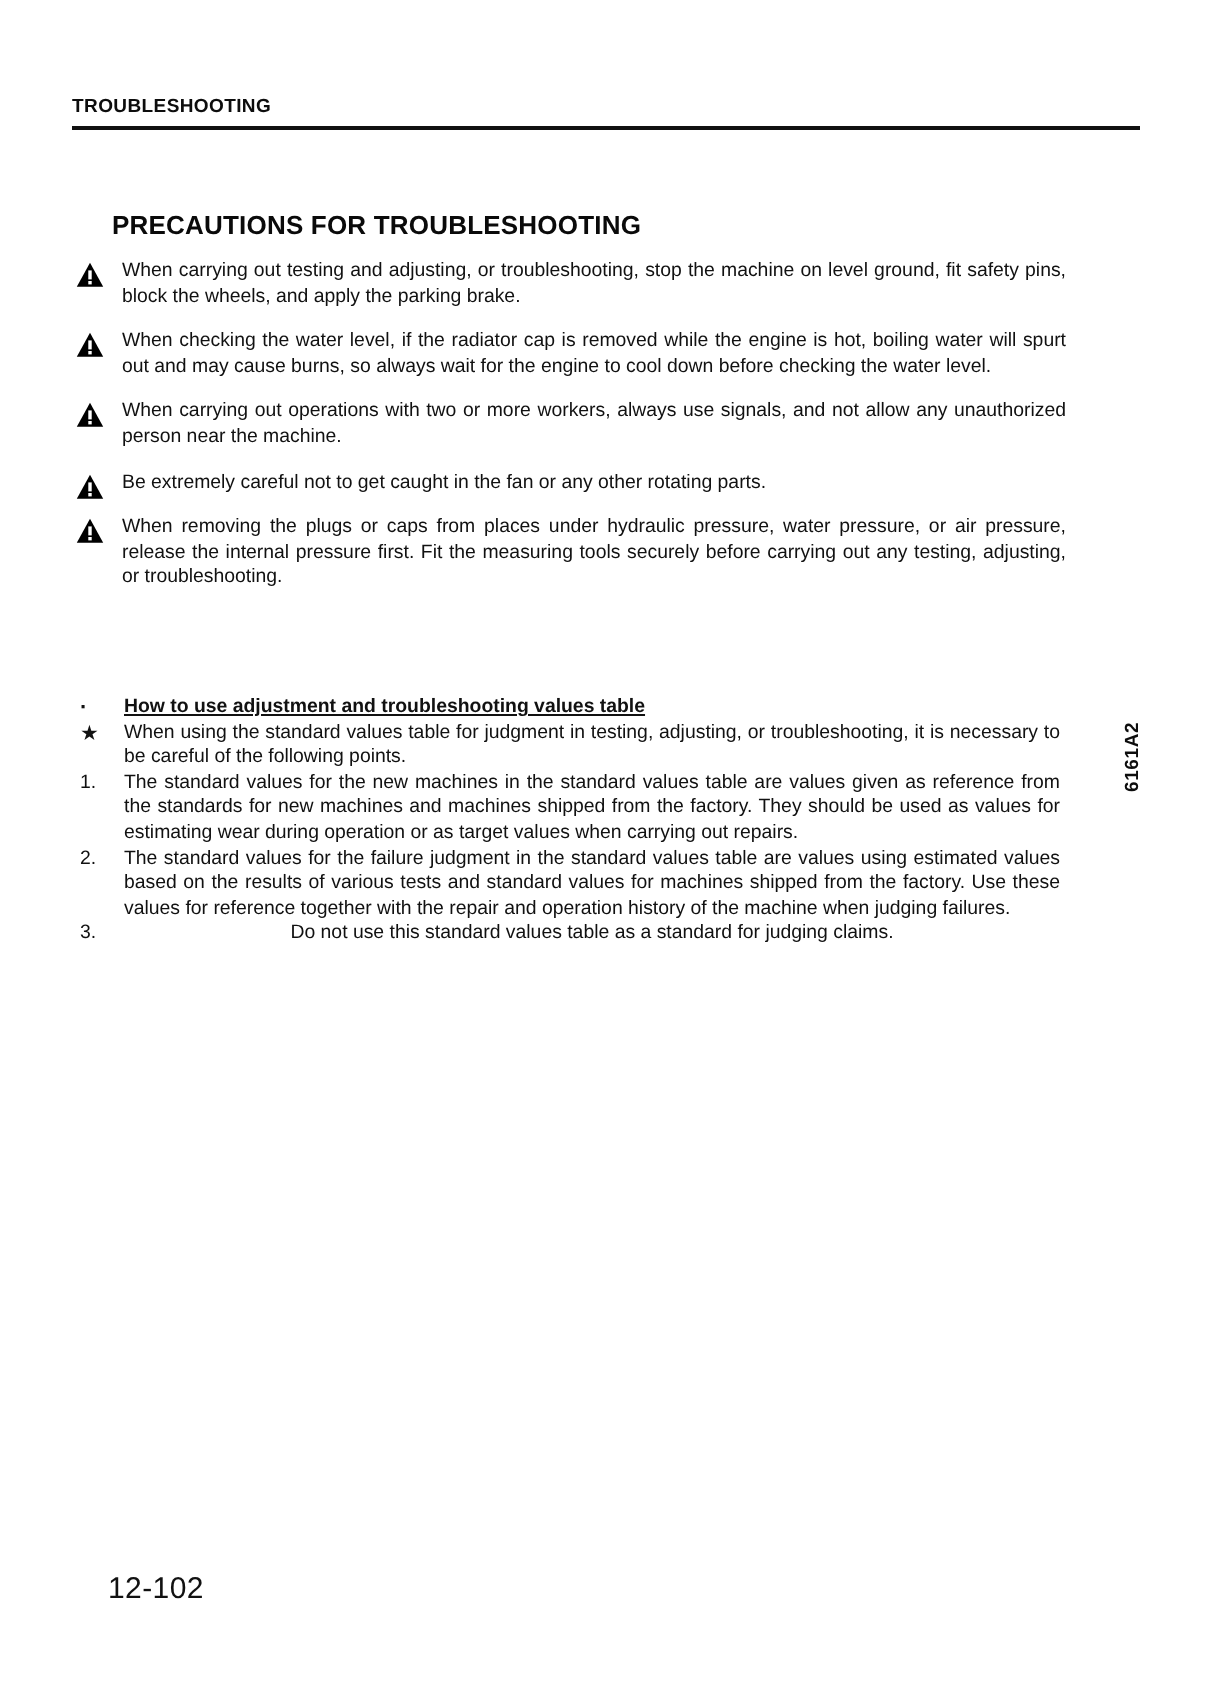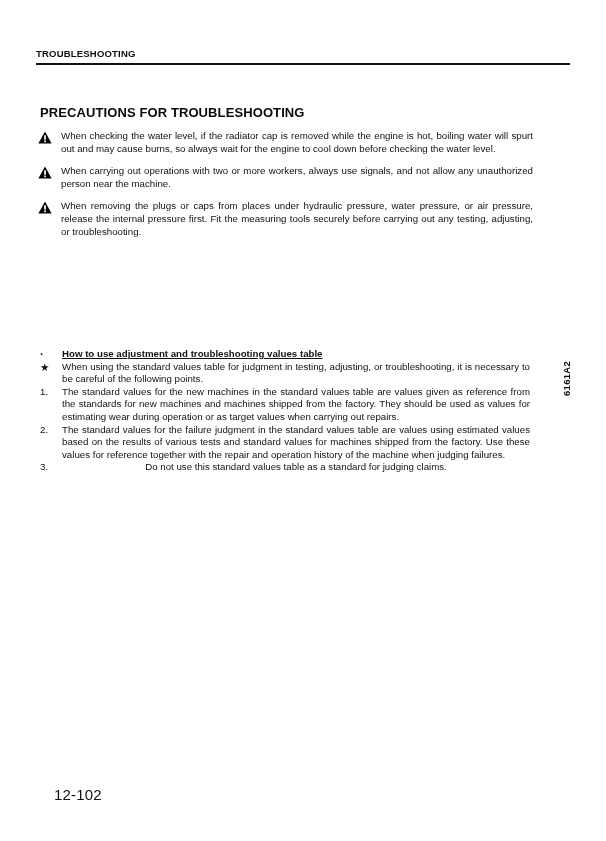--- a/index.html
+++ b/index.html
@@ -39,21 +39,21 @@
   .header-rule {
     margin-top: 3px;
     height: 1.6px;
     background: #111111;
     width: 534px;
   }
 
   
   .section-title {
     position: absolute;
-    left: 40px;
+    left: 56px;
     top: 105px;
     font-size: 13px;
     font-weight: bold;
     letter-spacing: 0.1px;
     color: #0a0a0a;
   }
 
   
   .warnings {
     position: absolute;
@@ -173,40 +173,56 @@
 
   <div class="header">
     <div class="header-title">TROUBLESHOOTING</div>
     <div class="header-rule"></div>
   </div>
 
   <div class="section-title">PRECAUTIONS FOR TROUBLESHOOTING</div>
 
   <div class="warnings">
 
+    <div class="warn-item">
+      <svg class="warn-icon" viewBox="0 0 14 13" xmlns="http://www.w3.org/2000/svg">
+        <path d="M7 0.4 L13.6 12.4 L0.4 12.4 Z" fill="#000000"></path>
+        <rect x="6.15" y="4.2" width="1.7" height="4.5" fill="#ffffff"></rect>
+        <rect x="6.15" y="9.5" width="1.7" height="1.7" fill="#ffffff"></rect>
+      </svg>
+      <span class="warn-text">When carrying out testing and adjusting, or troubleshooting, stop the machine on level ground, fit safety pins, block the wheels, and apply the parking brake.</span>
+    </div>
 
     <div class="warn-item">
       <svg class="warn-icon" viewBox="0 0 14 13" xmlns="http://www.w3.org/2000/svg">
         <path d="M7 0.4 L13.6 12.4 L0.4 12.4 Z" fill="#000000"></path>
         <rect x="6.15" y="4.2" width="1.7" height="4.5" fill="#ffffff"></rect>
         <rect x="6.15" y="9.5" width="1.7" height="1.7" fill="#ffffff"></rect>
       </svg>
       <span class="warn-text">When checking the water level, if the radiator cap is removed while the engine is hot, boiling water will spurt out and may cause burns, so always wait for the engine to cool down before checking the water level.</span>
     </div>
 
     <div class="warn-item">
       <svg class="warn-icon" viewBox="0 0 14 13" xmlns="http://www.w3.org/2000/svg">
         <path d="M7 0.4 L13.6 12.4 L0.4 12.4 Z" fill="#000000"></path>
         <rect x="6.15" y="4.2" width="1.7" height="4.5" fill="#ffffff"></rect>
         <rect x="6.15" y="9.5" width="1.7" height="1.7" fill="#ffffff"></rect>
       </svg>
       <span class="warn-text">When carrying out operations with two or more workers, always use signals, and not allow any unauthorized person near the machine.</span>
     </div>
 
 
+    <div class="warn-item">
+      <svg class="warn-icon" viewBox="0 0 14 13" xmlns="http://www.w3.org/2000/svg">
+        <path d="M7 0.4 L13.6 12.4 L0.4 12.4 Z" fill="#000000"></path>
+        <rect x="6.15" y="4.2" width="1.7" height="4.5" fill="#ffffff"></rect>
+        <rect x="6.15" y="9.5" width="1.7" height="1.7" fill="#ffffff"></rect>
+      </svg>
+      <span class="warn-text">Be extremely careful not to get caught in the fan or any other rotating parts.</span>
+    </div>
 
     <div class="warn-item">
       <svg class="warn-icon" viewBox="0 0 14 13" xmlns="http://www.w3.org/2000/svg">
         <path d="M7 0.4 L13.6 12.4 L0.4 12.4 Z" fill="#000000"></path>
         <rect x="6.15" y="4.2" width="1.7" height="4.5" fill="#ffffff"></rect>
         <rect x="6.15" y="9.5" width="1.7" height="1.7" fill="#ffffff"></rect>
       </svg>
       <span class="warn-text">When removing the plugs or caps from places under hydraulic pressure, water pressure, or air pressure, release the internal pressure first.  Fit the measuring tools securely before carrying out any testing, adjusting, or troubleshooting.</span>
     </div>
 

